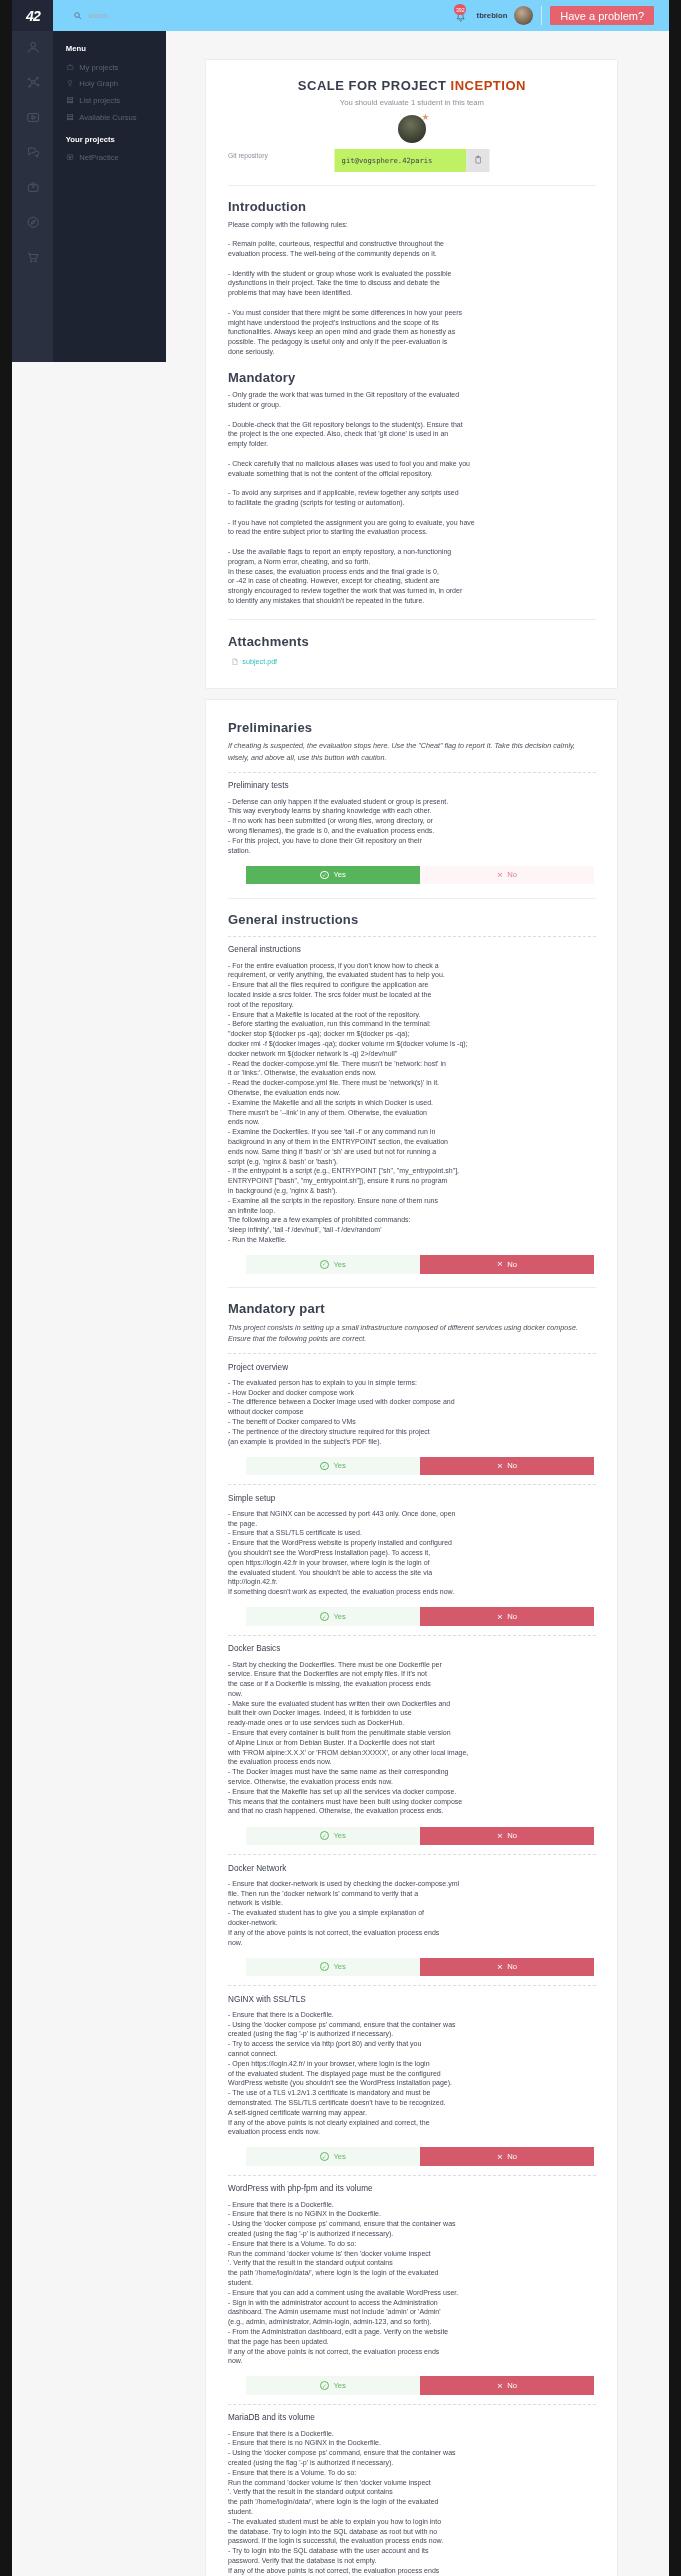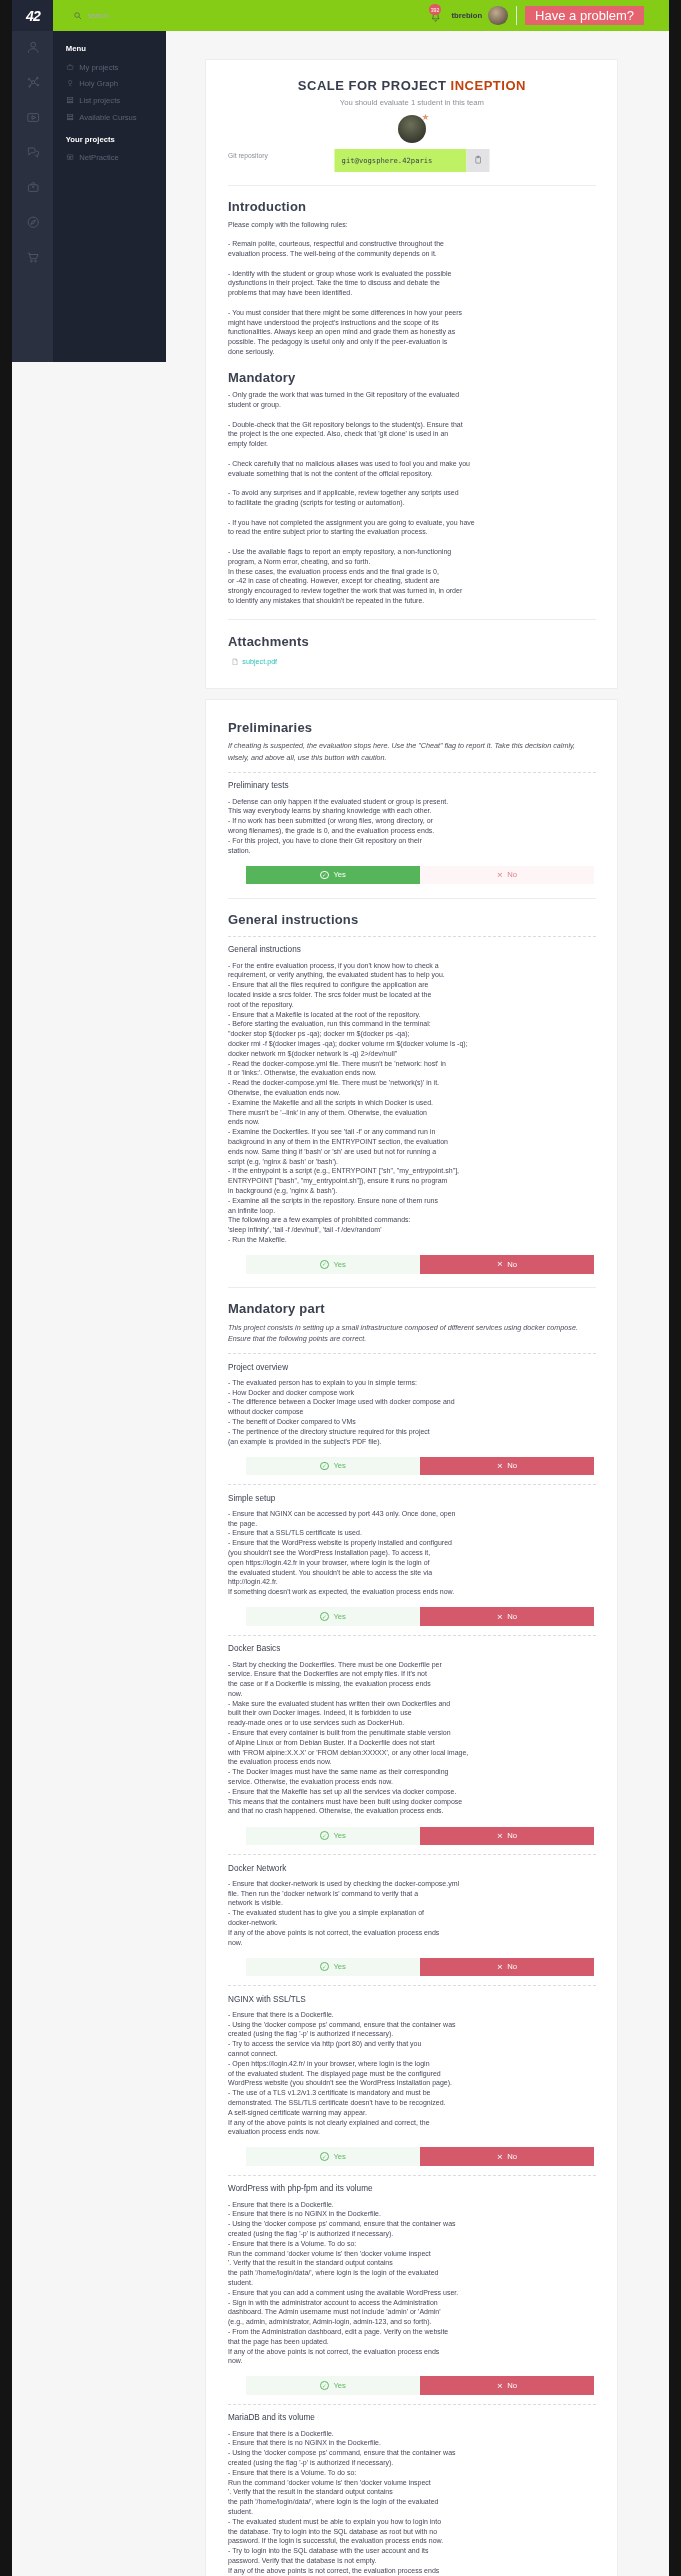--- a/index.html
+++ b/index.html
@@ -2,36 +2,36 @@
 <html style="font-size:8.2px"><head>
 <meta charset="utf-8">
 <style>
   * { margin:0; padding:0; box-sizing:border-box; }
   html,body { background:#141414; }
   body { font-family:"Liberation Sans", sans-serif; width:682px; margin:0 auto; }
   .stage { position:relative; width:682px; min-height:3217px; background:#141414; overflow:hidden; }
   .app { position:absolute; left:12.4px; top:0; width:657px; min-height:3217px; background:#f6f6f7; }
 
   
-  .header { position:relative; height:31px; background:#84cc16; z-index:5; }
+  .header { position:relative; height:31px; background:#7dd3fc; z-index:5; }
   .logo-block { position:absolute; left:0; top:0; width:41px; height:31px; background:#222737; color:#fff;
     display:flex; align-items:center; justify-content:center; font-size:14px; font-weight:bold; font-style:italic; letter-spacing:-1px; }
   .search-wrap { position:absolute; left:61px; top:0; height:31px; display:flex; align-items:center; gap:5px; }
   .search-wrap svg { color:#4a4f5c; }
   .search-input { border:none; outline:none; font-size:6.7px; color:#555; width:155px; background:transparent; }
   .search-input::placeholder { color:#a9adb6; }
   .header-right { position:absolute; right:0; top:0; height:31px; display:flex; align-items:center; }
   .bell-wrap { position:relative; width:13.4px; height:16.5px; margin-right:9.3px; cursor:pointer; }
   .bell-wrap svg { position:absolute; left:1px; top:4.1px; color:#3a4150; }
   .notif-badge { position:absolute; left:0.5px; top:-3.1px; min-width:11.3px; height:11.3px; border-radius:5.7px; background:#e25762;
     color:#fff; font-size:5.2px; display:flex; align-items:center; justify-content:center; padding:0 1.5px; }
   .username { font-size:7.7px; font-weight:bold; color:#353b49; margin-right:6.2px; }
   .avatar-sm { width:19.6px; height:19.6px; border-radius:50%; background:radial-gradient(circle at 40% 35%, #c2ab90, #6d5e4c 70%, #463b30); margin-right:8.2px; }
   .header-divider { width:0.5px; height:18.5px; background:#e4e4e6; margin-right:8.2px; }
-  .problem-btn { height:19.6px; margin-right:25px; padding:0 10.3px; background:#e5636e; color:#fff; border:none; font-size:13px;
+  .problem-btn { height:19.6px; margin-right:15px; padding:0 10.3px; background:#e5636e; color:#fff; border:none; font-size:11px;
     font-family:inherit; border-radius:1px; cursor:pointer; }
 
   
   .rail { position:absolute; left:0; top:31px; width:41px; height:331px; background:#2b3041; z-index:4;
     display:flex; flex-direction:column; align-items:center; padding-top:9.3px; gap:20.6px; }
   .rail .ric { color:#596074; width:14.4px; height:14.4px; cursor:pointer; }
   .menu-panel { position:absolute; left:41px; top:31px; width:113px; height:331px; background:#1e2331; z-index:4; padding:10.3px 0 0 12.4px; }
   .menu-head { color:#ffffff; font-weight:bold; font-size:7.7px; margin:3.1px 0 9.3px; }
   .menu-item { display:flex; gap:5.2px; color:#5c6375; font-size:7.7px; margin-bottom:7.7px; cursor:pointer; }
   .menu-item svg { flex:0 0 auto; }

